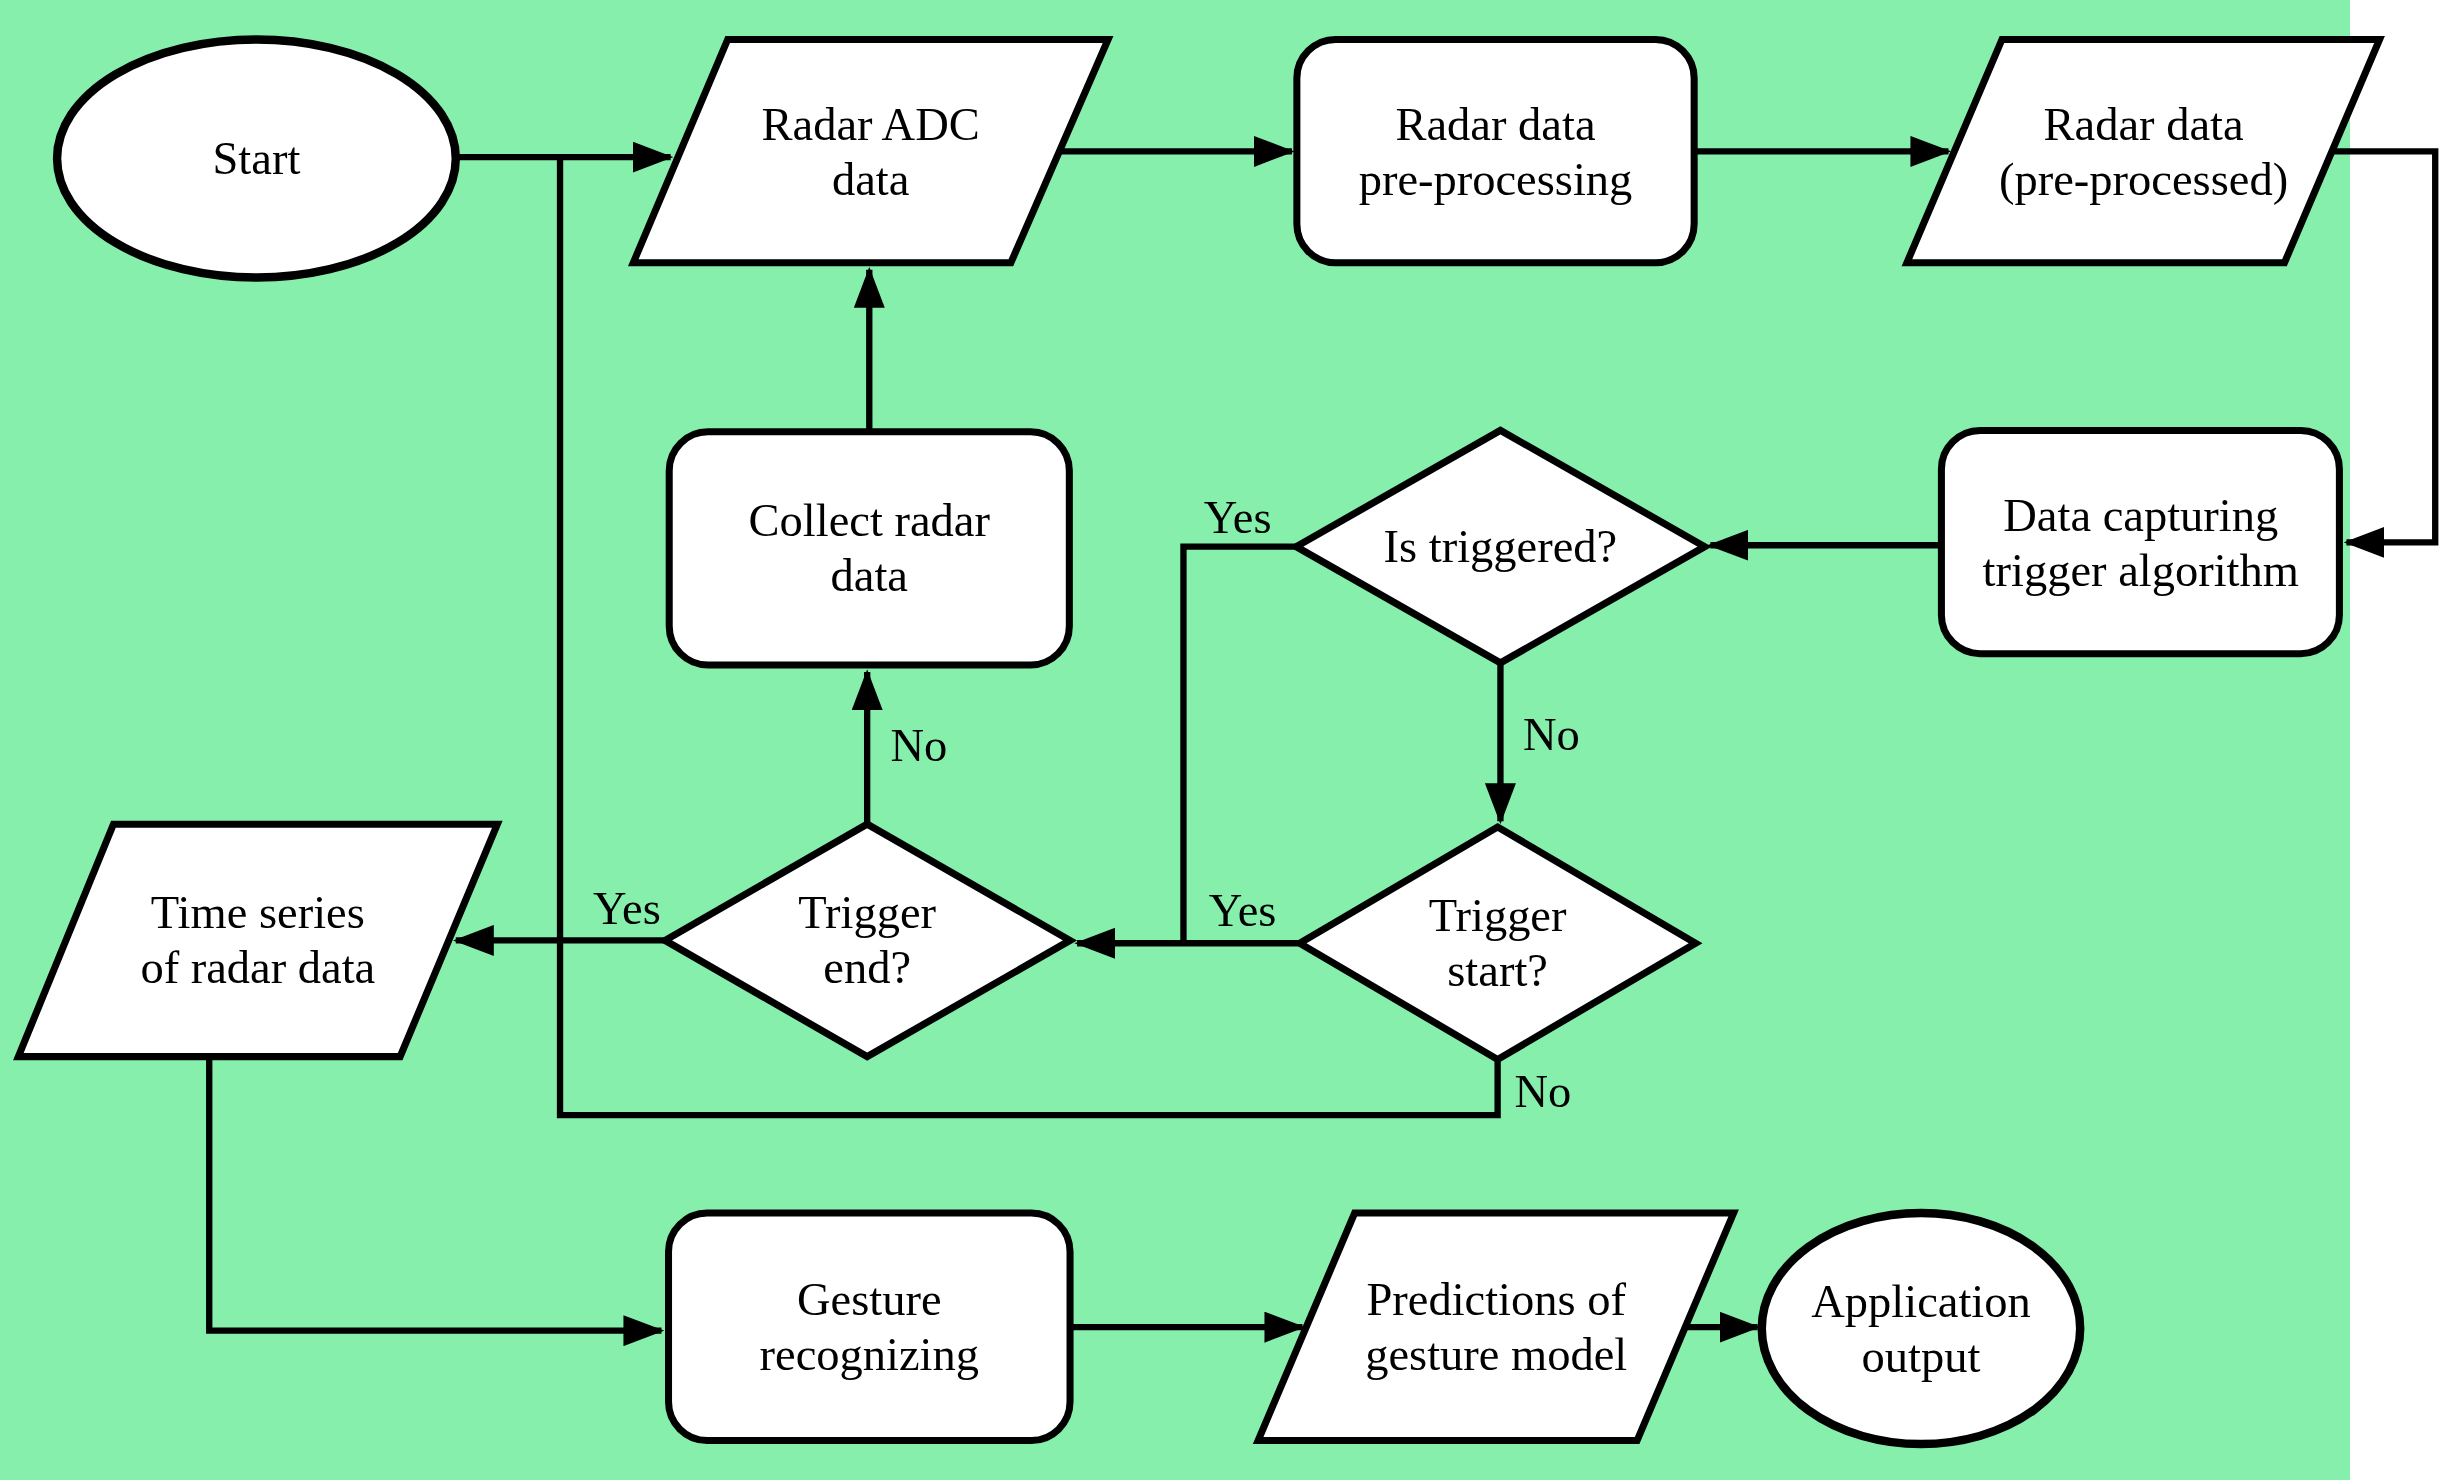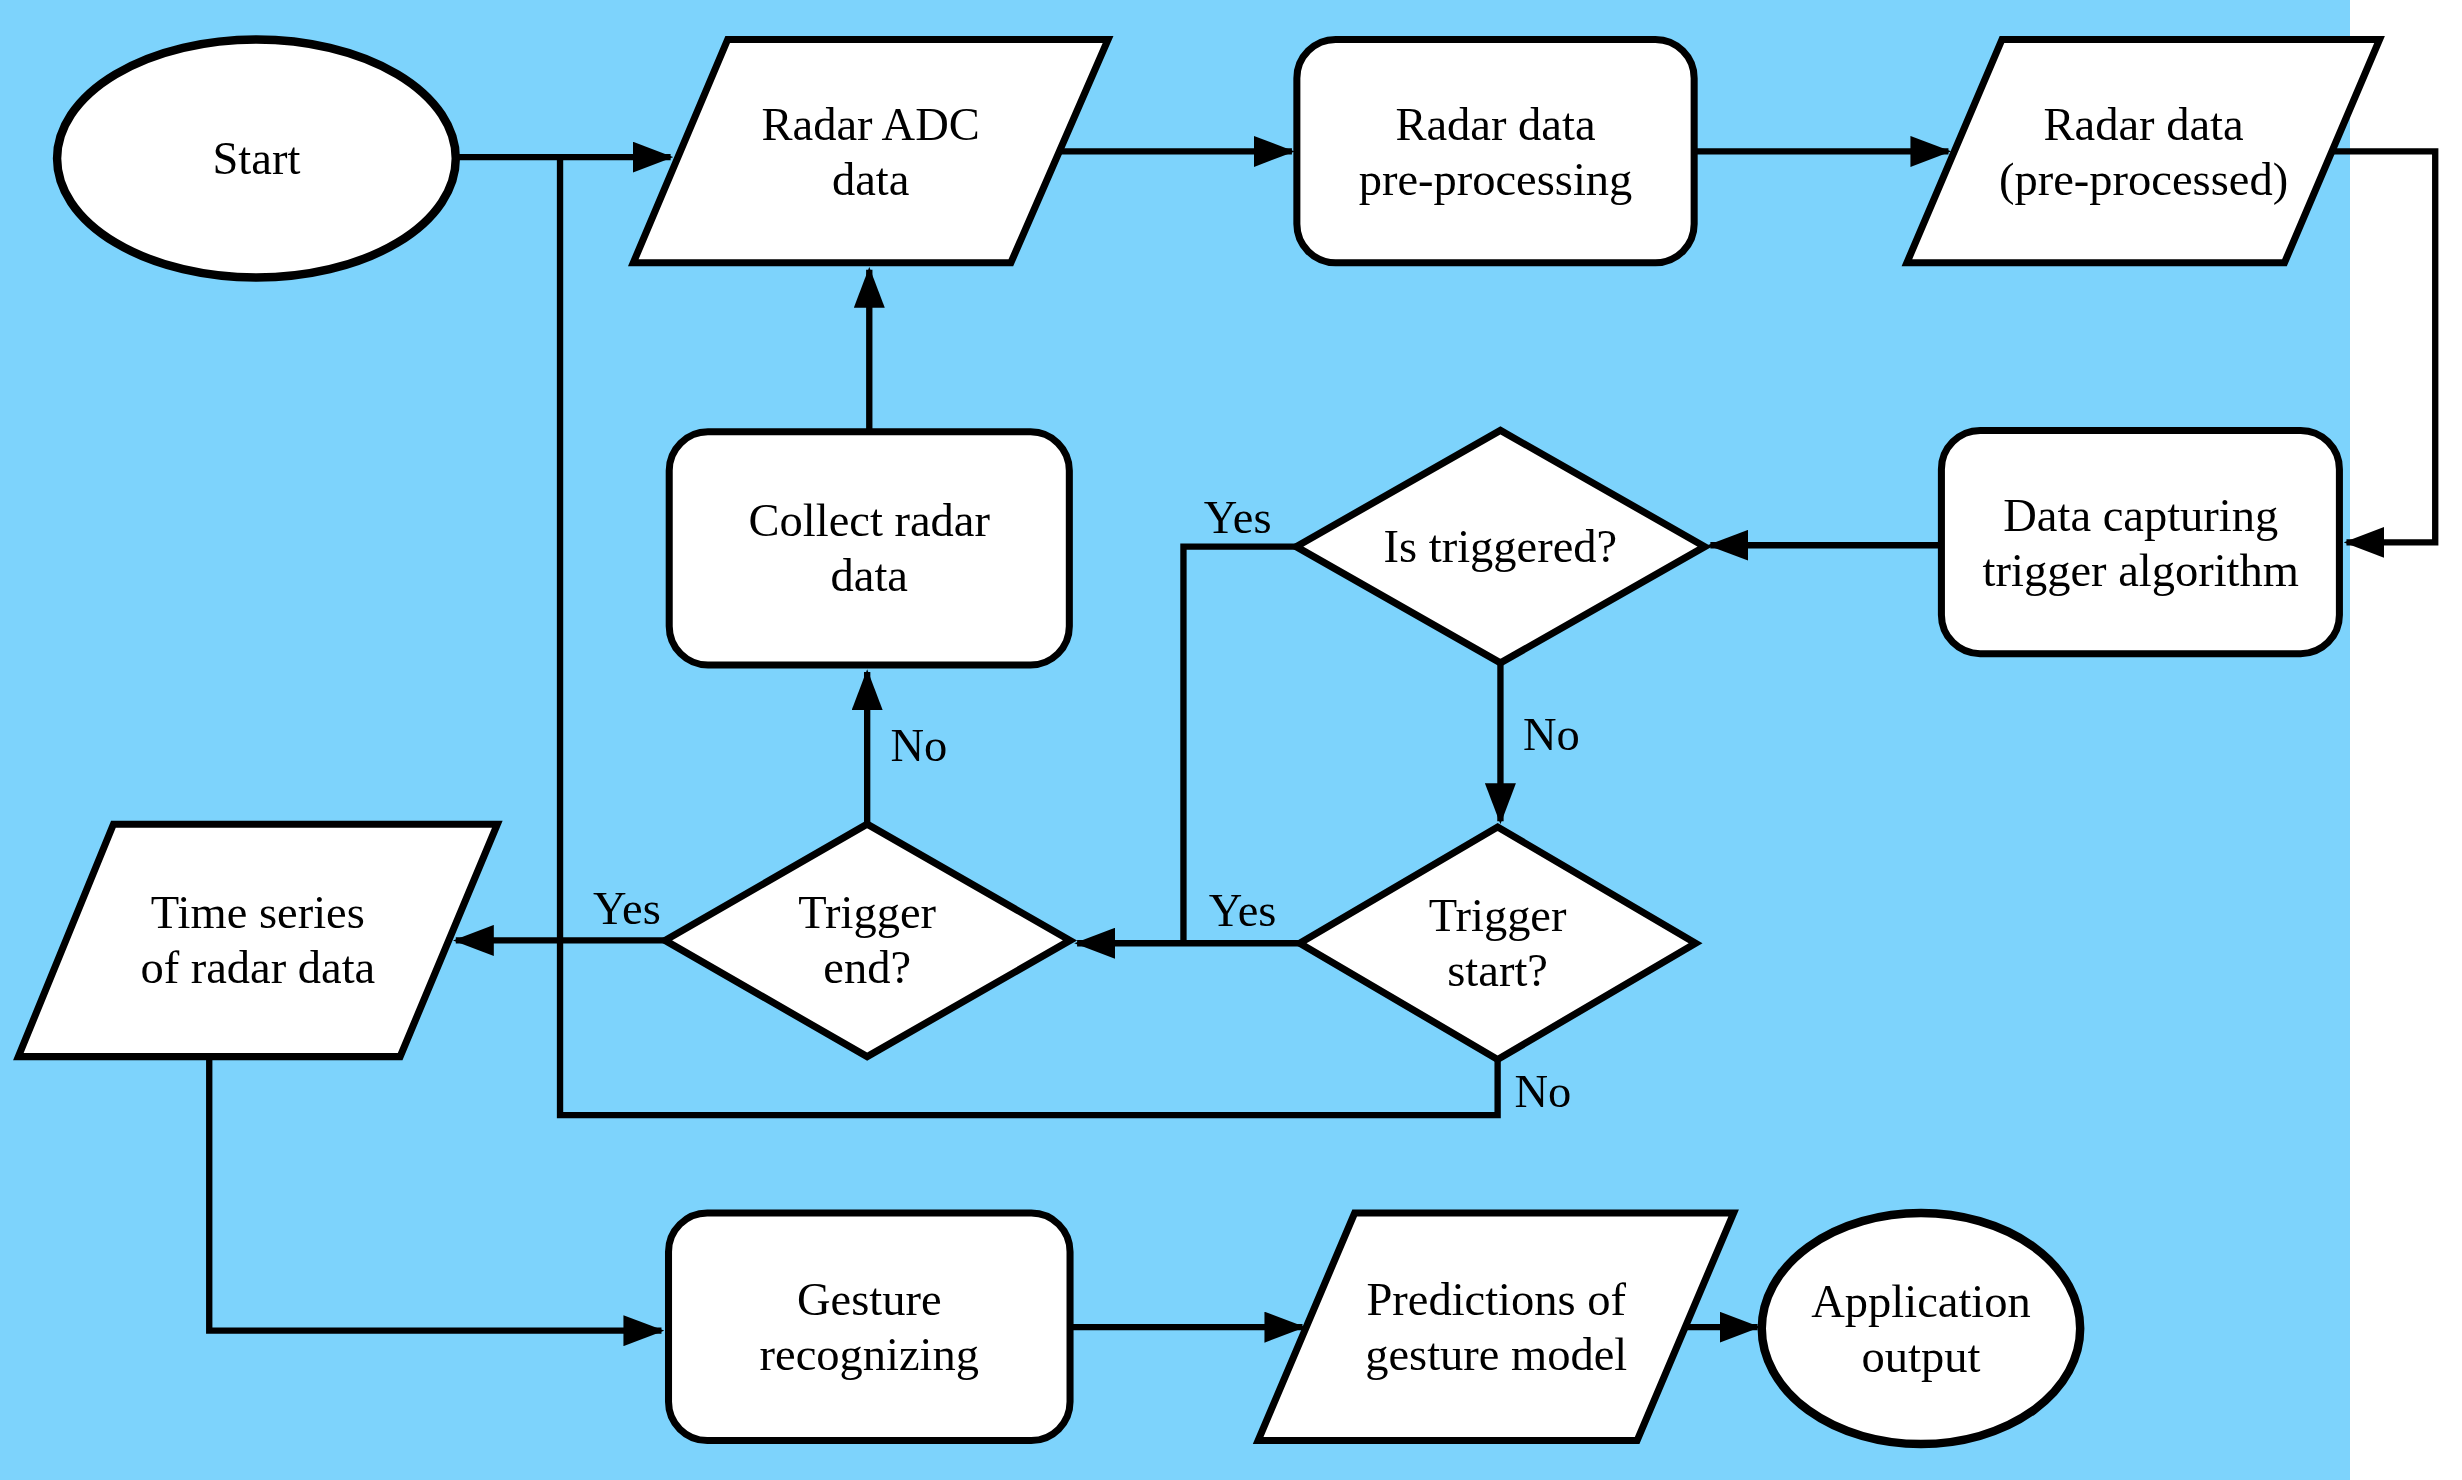--- a/index.html
+++ b/index.html
@@ -1,16 +1,16 @@
 <!DOCTYPE html>
 <html style="font-size:11.3px"><head>
 <meta charset="utf-8">
 <style>
   html, body { margin: 0; padding: 0; background: #ffffff; }
-  .page { position: relative; width: 2350px; height: 1480px; background: #7dd3fc; }
+  .page { position: relative; width: 2350px; height: 1480px; background: #86efac; }
   svg { display: block; }
   .shape  { fill: #ffffff; stroke: currentColor; stroke-width: 10; }
   .shape-thick { fill: #ffffff; stroke: currentColor; stroke-width: 12; }
   .edge   { fill: none; stroke: currentColor; stroke-width: 9; }
   .t      { fill: currentColor; stroke: none;
             font-family: "Liberation Serif", "DejaVu Serif", serif;
             font-size: 66px; text-anchor: middle; }
   .ls     { text-anchor: start; }
 </style>
 </head>

